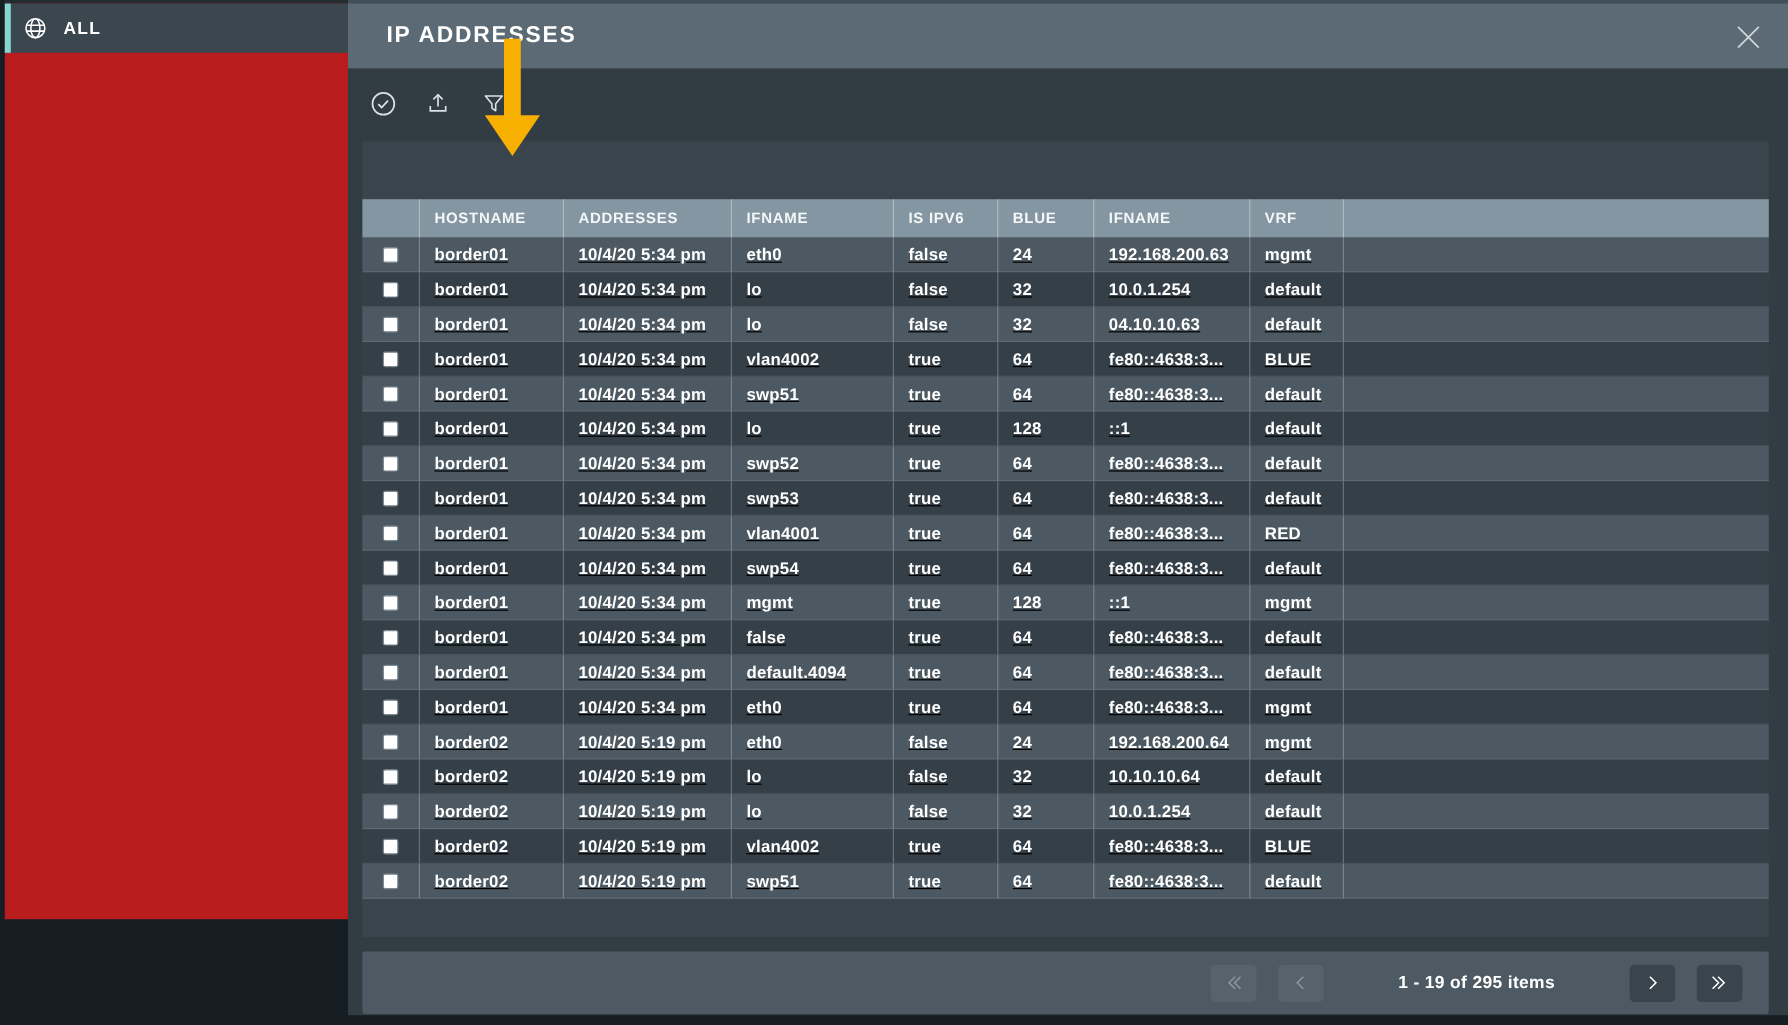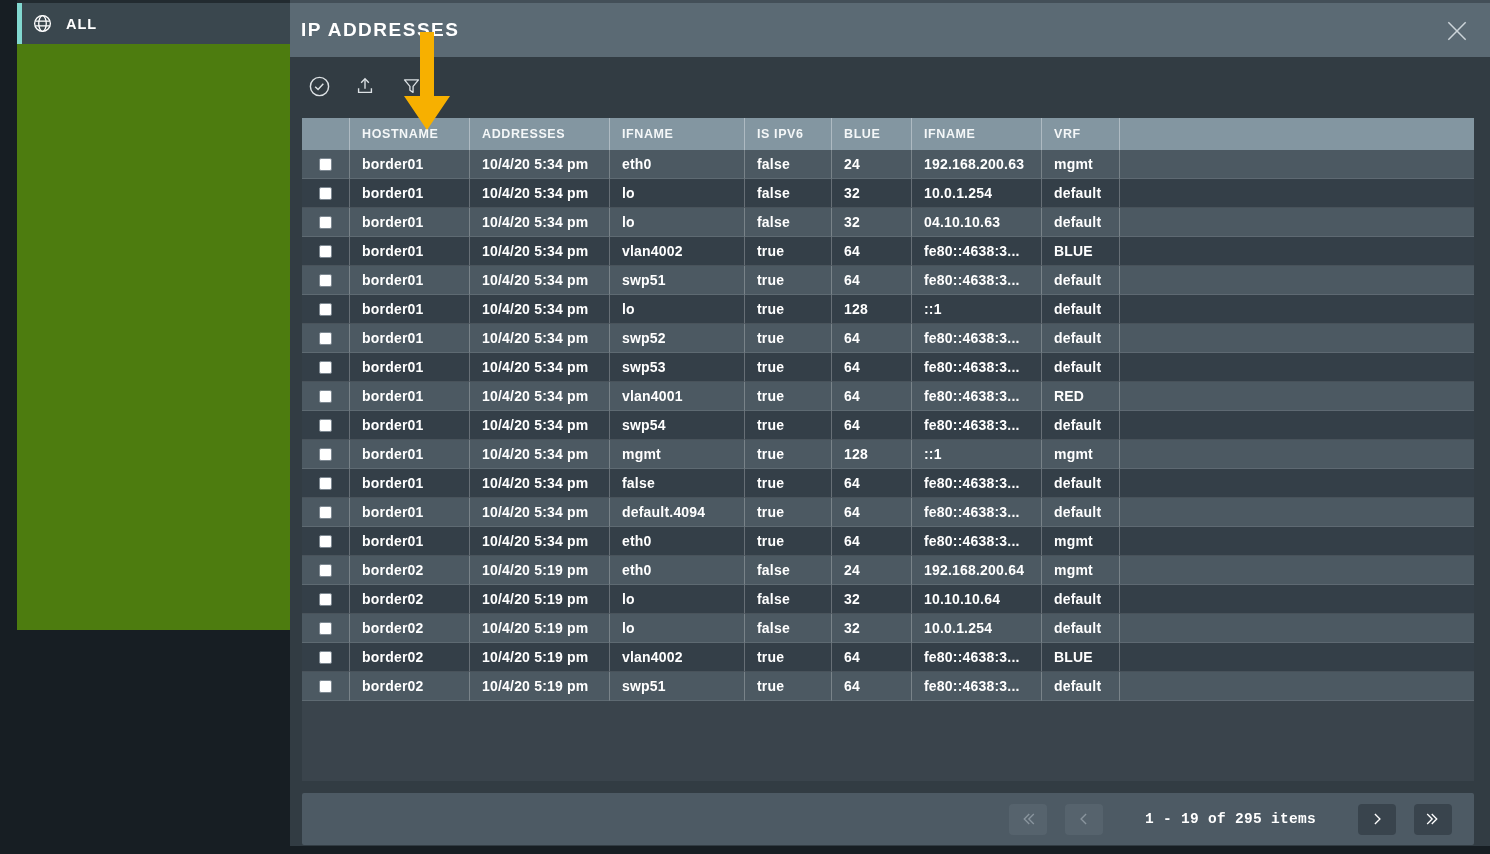--- a/index.html
+++ b/index.html
@@ -5,22 +5,22 @@
   * { margin:0; padding:0; box-sizing:border-box; }
   html,body { width:1490px; height:854px; overflow:hidden; }
   body {
     background:#171e23;
     font-family:"Liberation Sans", sans-serif;
     position:relative;
     -webkit-font-smoothing:antialiased;
   }
   
   .sidebar {
-    position:absolute; left:17px; top:0; width:290px; height:630px;
-    background:#4d7c0f; border-top:3px solid #222b30;
+    position:absolute; left:4px; top:0; width:290px; height:766px;
+    background:#b91c1c; border-top:3px solid #222b30;
   }
   .side-item {
     position:relative; height:41px; display:flex; align-items:center;
     padding-left:14px; cursor:pointer; color:#fff;
   }
   .side-item.selected { background:#3a474e; }
   .side-item .accent {
     display:none; position:absolute; left:0; top:0; width:5px; height:100%;
     background:#82d8d0;
   }
@@ -33,21 +33,21 @@
   .panel {
     position:absolute; left:290px; top:0; width:1200px; height:846px;
     background:#323c43;
   }
   .panel-header {
     position:absolute; left:0; top:0; width:100%; height:57px;
     background:#5b6a74; border-top:3px solid #434f58;
     display:flex; align-items:center;
   }
   .panel-title {
-    margin-left:11px; color:#ffffff; font-size:19px; font-weight:700;
+    margin-left:32px; color:#ffffff; font-size:19px; font-weight:700;
     letter-spacing:1.5px;
   }
   .close-btn {
     position:absolute; right:16px; top:11px; width:34px; height:34px;
     display:flex; align-items:center; justify-content:center; cursor:pointer;
   }
   
   .toolbar {
     position:absolute; left:13px; top:70px; height:32px;
     display:flex; align-items:center; gap:14px;
@@ -60,51 +60,52 @@
   .anno-arrow { position:absolute; left:114px; top:32px; pointer-events:none; z-index:30; }
   
   :root { --cols:48px 120px 140px 135px 87px 80px 130px 78px 1fr; }
   .table-wrap {
     position:absolute; left:12px; top:118px; width:1172px; height:663px;
     background:#3a444c;
   }
   .thead {
     display:grid; grid-template-columns:var(--cols); height:32px;
     background:#8396a1;
+    margin-top:48px;
   }
   .thead .hcell {
     display:flex; align-items:center; padding-left:12px;
     color:#f4f7f8; font-size:12.5px; font-weight:700; letter-spacing:0.6px;
     border-right:1px solid rgba(255,255,255,0.35); cursor:pointer;
     white-space:nowrap; overflow:hidden;
   }
   .thead .hcell:last-child { border-right:none; }
   .trow {
-    display:grid; grid-template-columns:var(--cols); height:29px;
+    display:grid; grid-template-columns:var(--cols); height:29px;text-decoration:underline;
   }
   .trow:nth-child(odd)  { background:#4c5962; }
   .trow:nth-child(even) { background:#343f48; }
   .cell {
     display:flex; align-items:center; padding-left:12px;
     color:#ffffff; font-size:14px; font-weight:600; letter-spacing:0.2px;
     border-right:1px solid rgba(255,255,255,0.25);
     border-bottom:1px solid rgba(255,255,255,0.10);
     white-space:nowrap; overflow:hidden;
   }
   .cell:last-child { border-right:none; }
   .c-select { justify-content:center; padding-left:0; }
   .checkbox {
     width:13px; height:13px; background:#ffffff; border:1px solid #7d8891;
     border-radius:2px; cursor:pointer; display:inline-block;
   }
   
   .table-footer {
     position:absolute; left:12px; top:793px; width:1172px; height:52px;
     background:#4d5a64; border-radius:2px;
-    display:flex; align-items:center; justify-content:flex-end;font-family:Liberation Mono, monospace;
+    display:flex; align-items:center; justify-content:flex-end;
   }
   .pg-btn {
     width:38px; height:31px; border-radius:4px; background:#39444d;
     display:flex; align-items:center; justify-content:center; cursor:pointer;
   }
   .pg-btn svg { stroke:#ffffff; }
   .pg-btn.disabled { background:#56636d; cursor:default; }
   .pg-btn.disabled svg { stroke:#8a959e; }
   .pg-first { margin-right:18px; }
   .pg-prev  { margin-right:0; }

